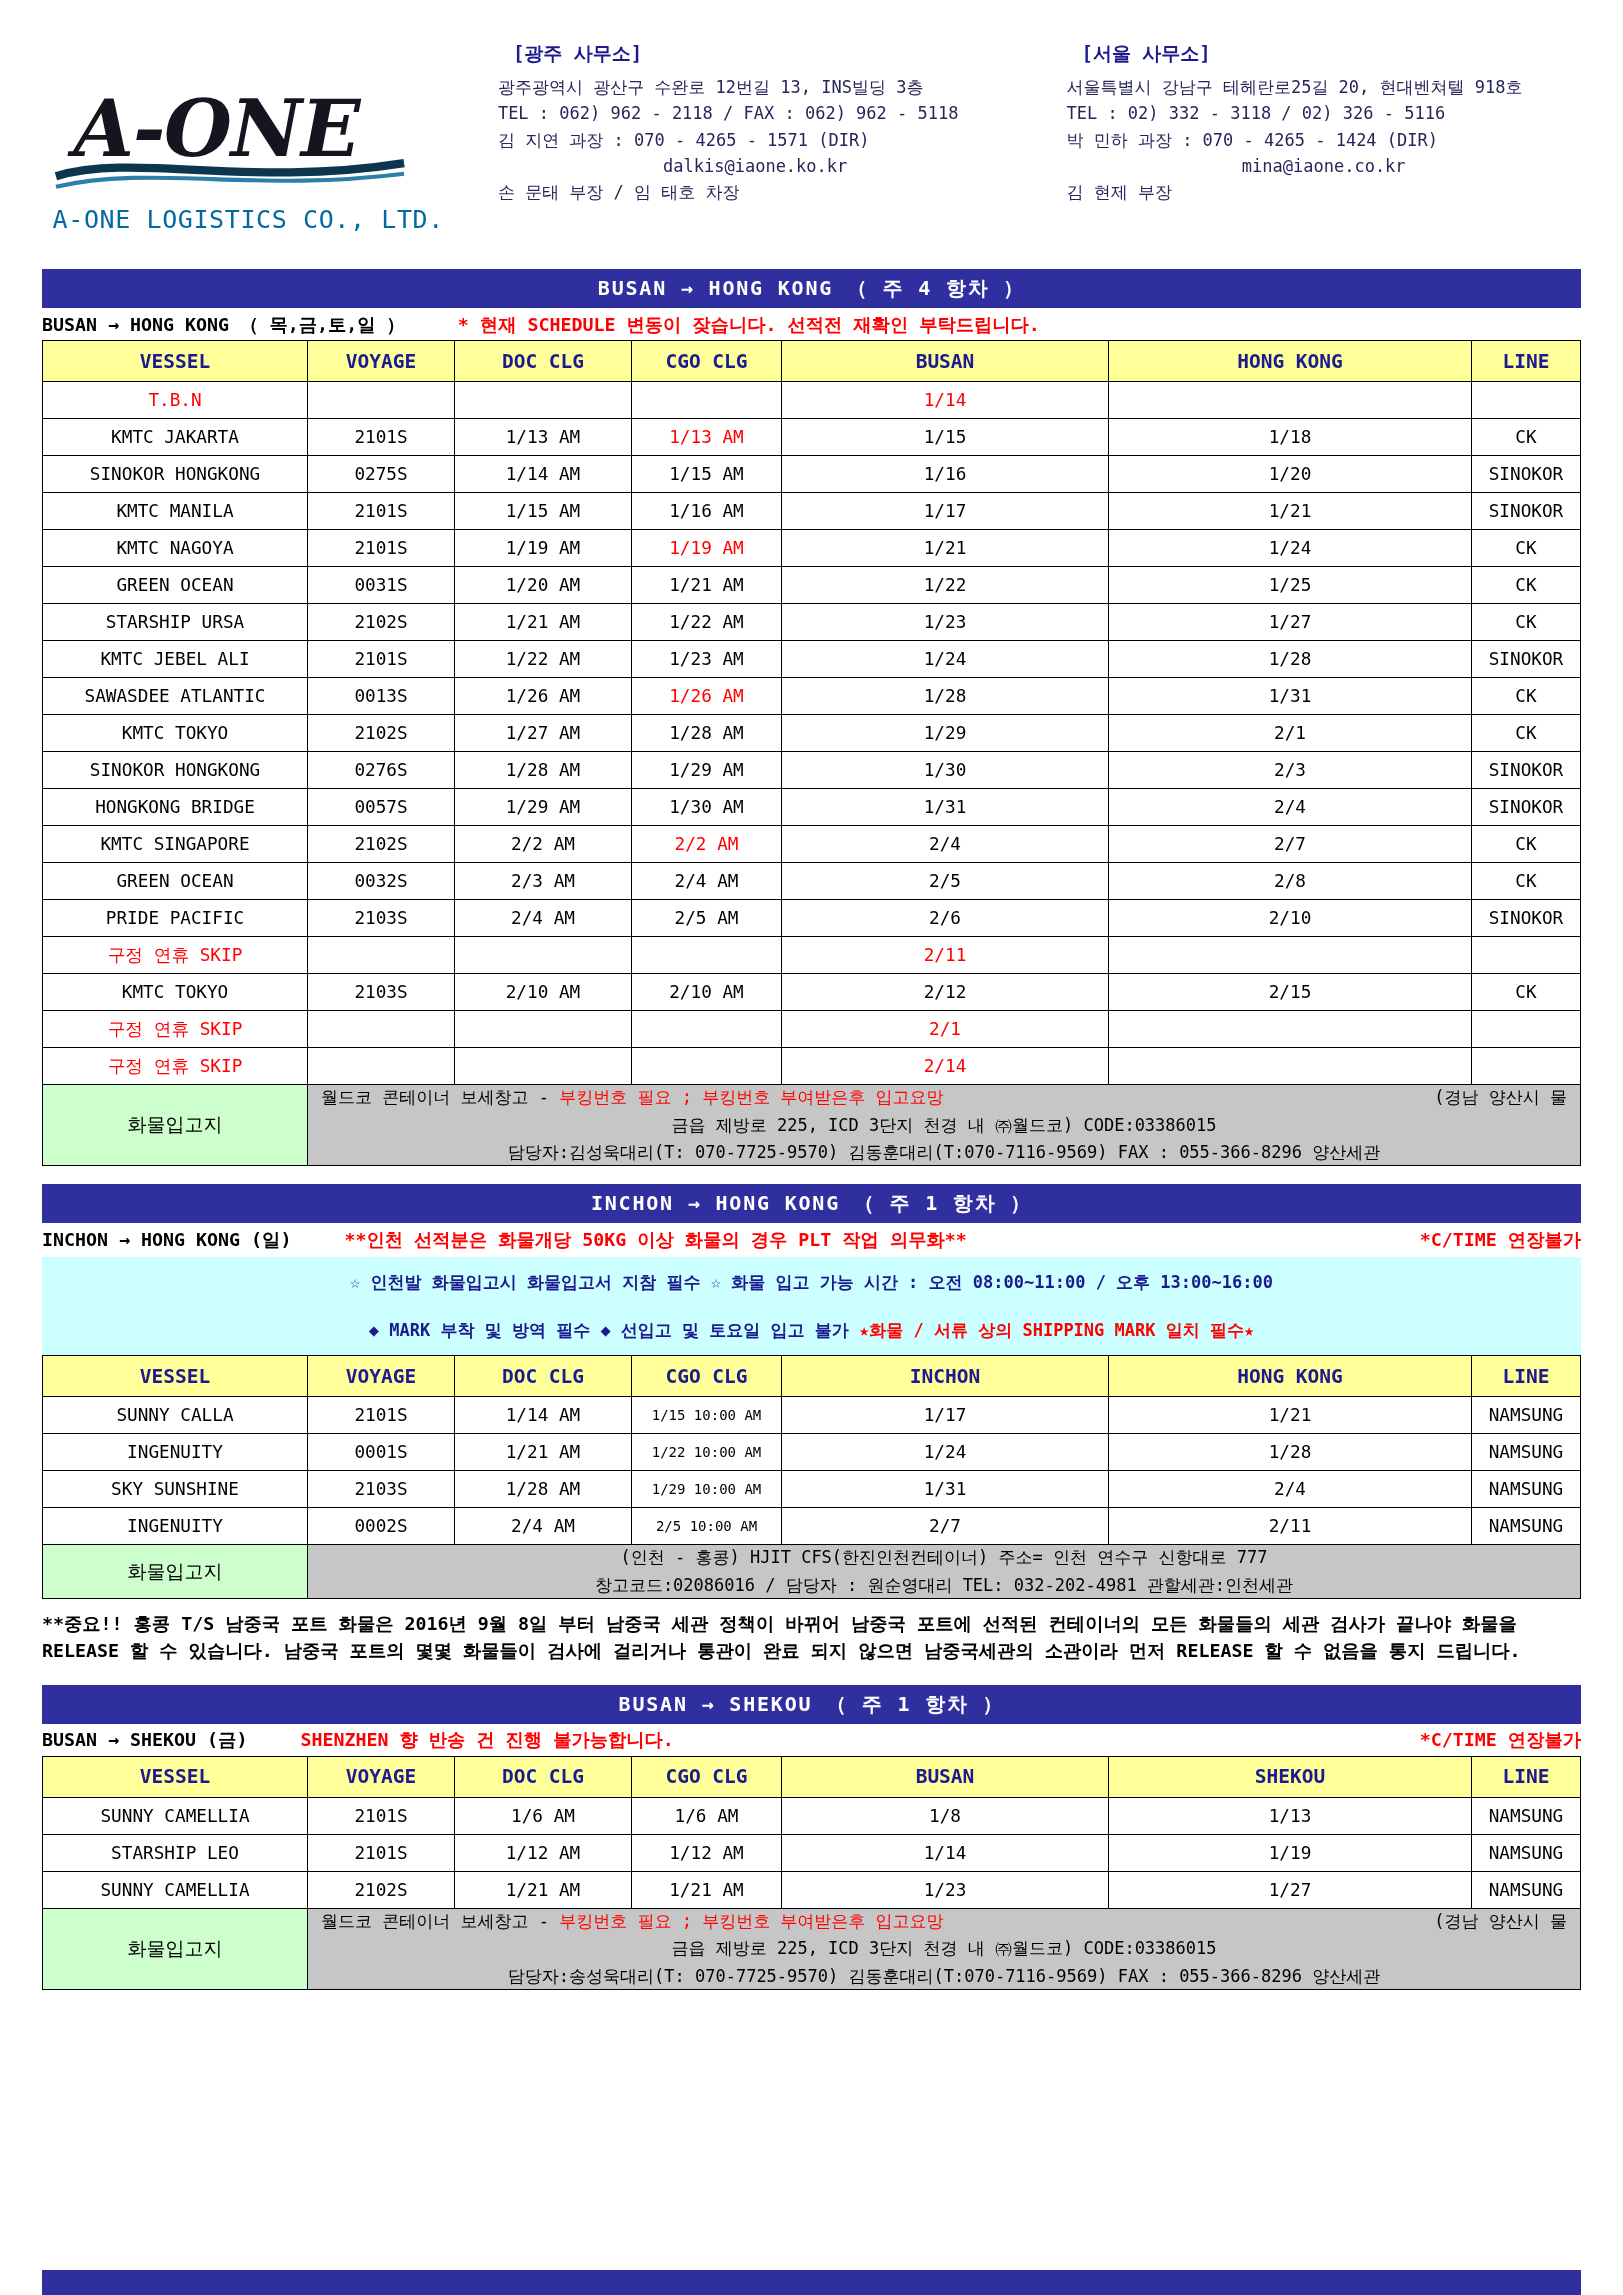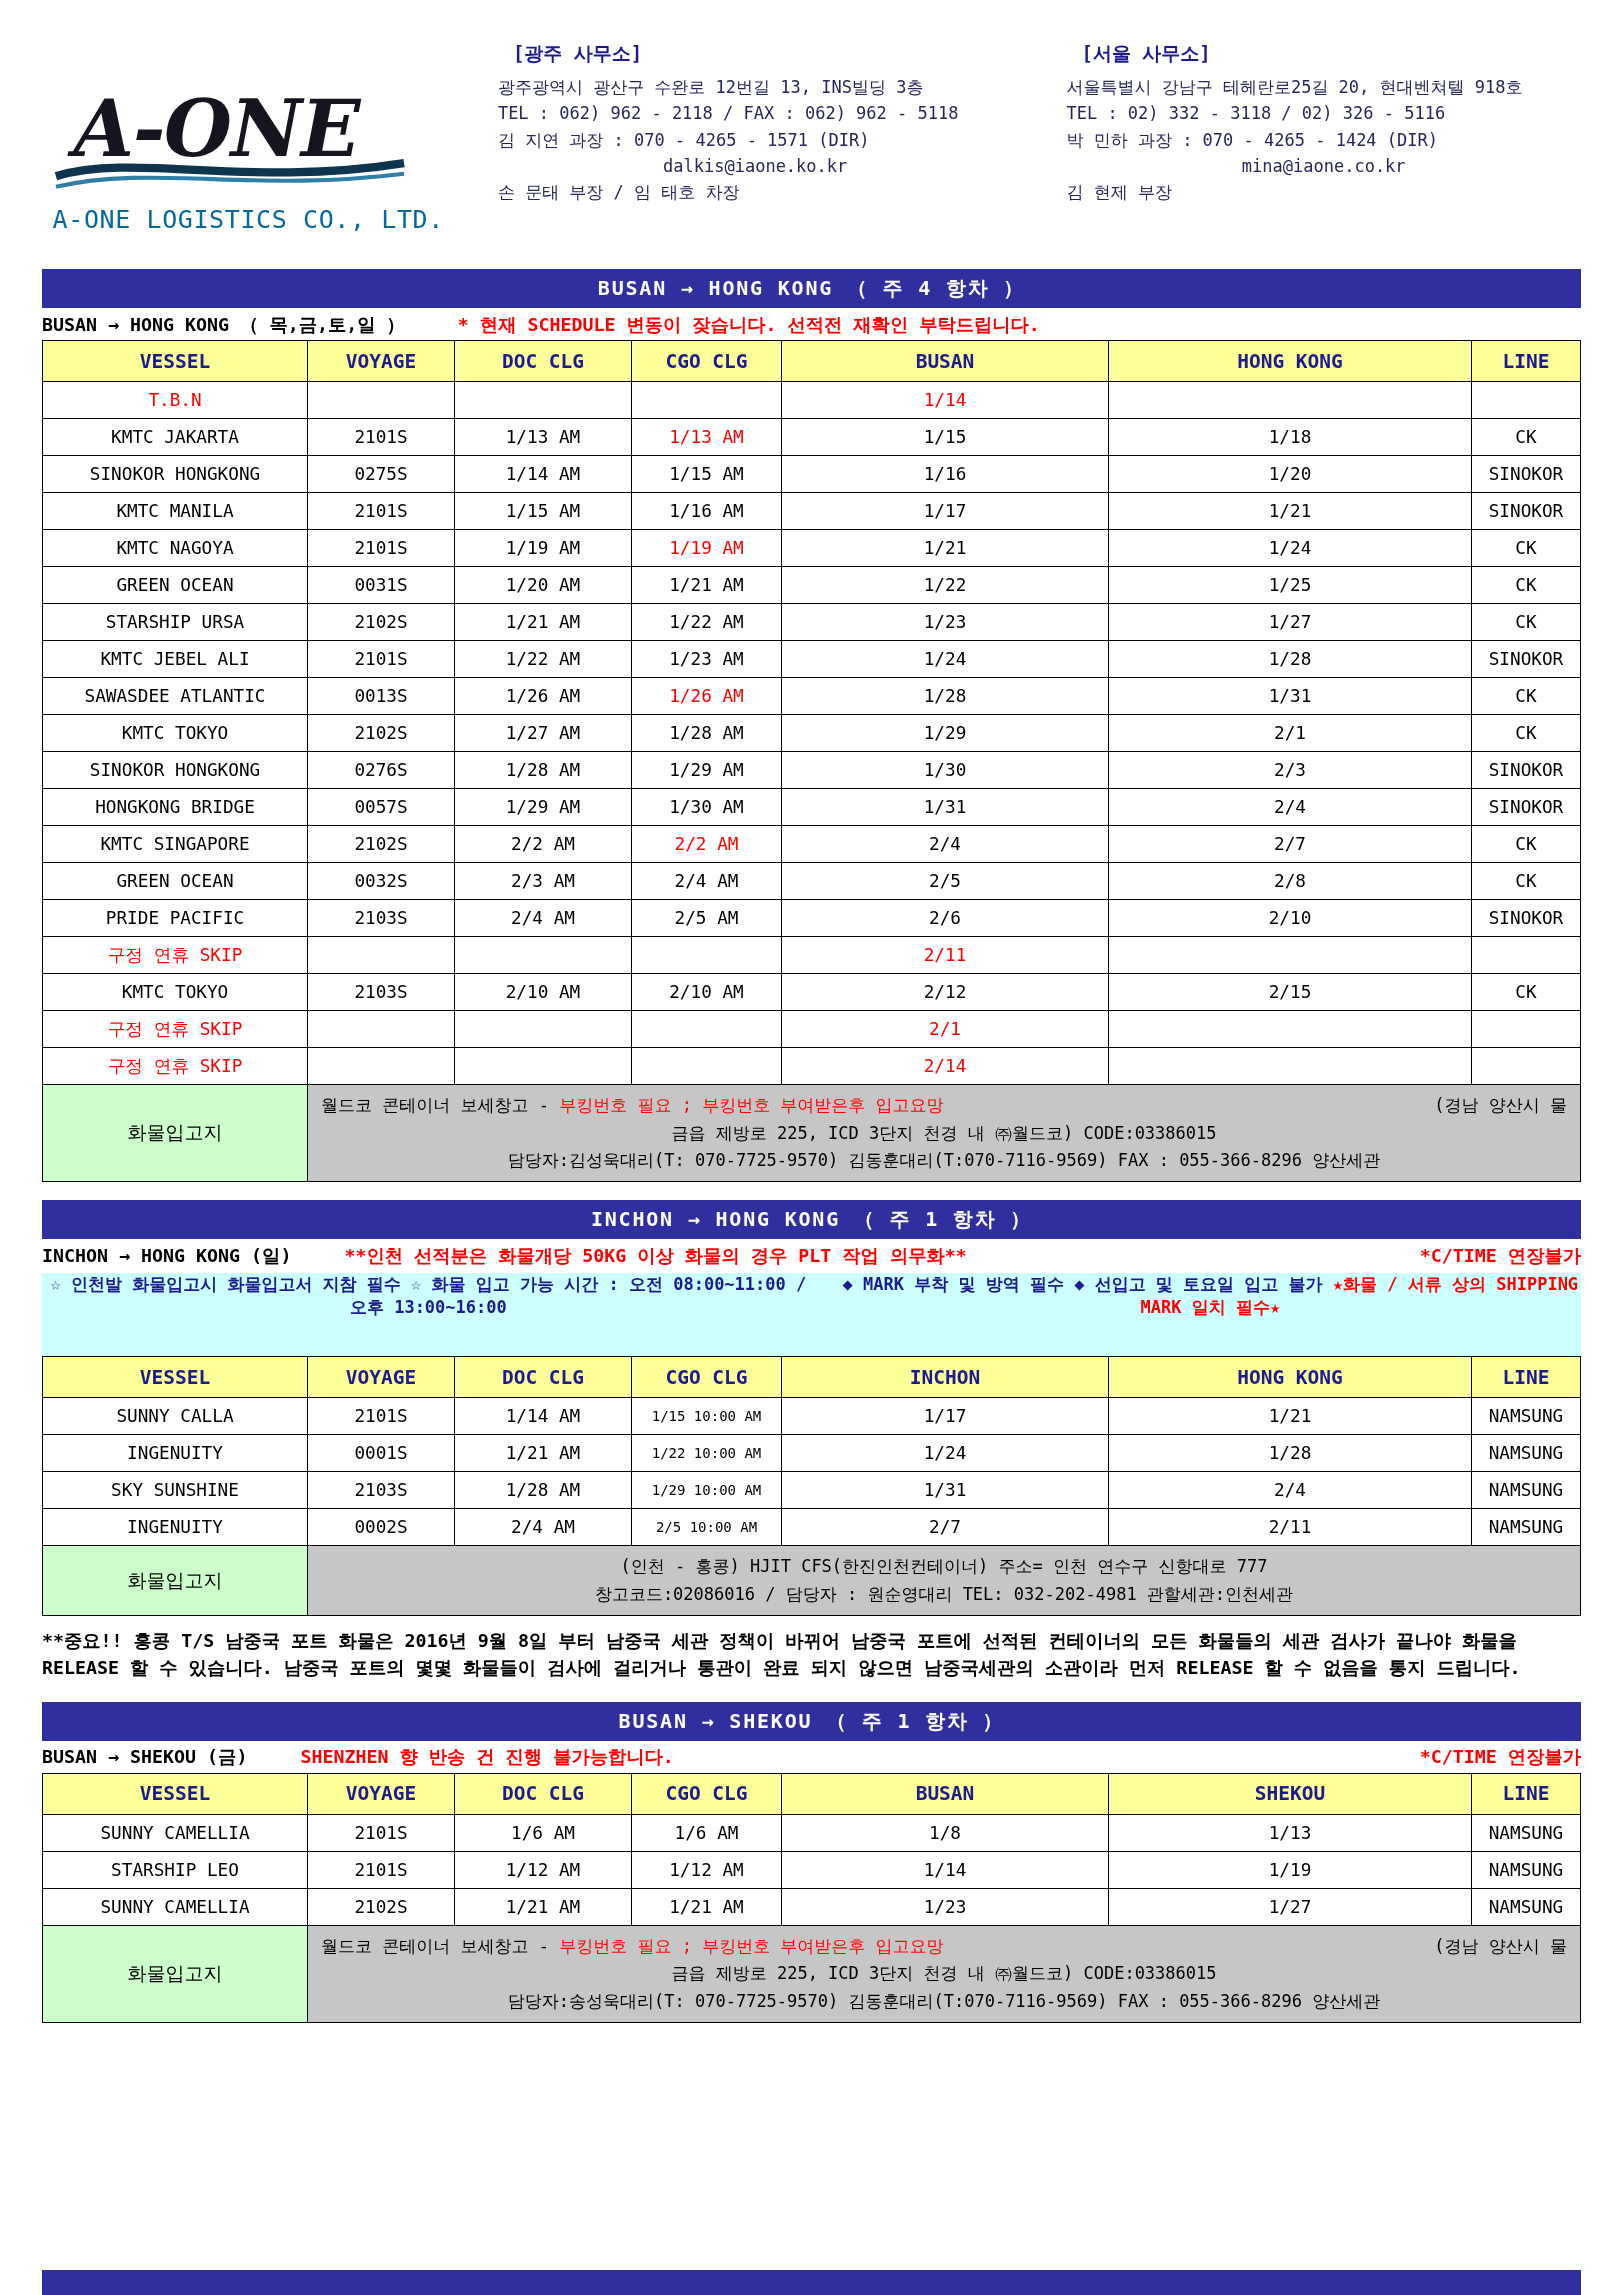--- a/index.html
+++ b/index.html
@@ -51,31 +51,31 @@
   .sched tr.red-row td{ color:var(--red); }
   .sched td.small{ font-size:14px; }
 
   
   .depot{ display:flex; width:1539px; border:1.8px solid #000; border-top:none; }
   .depot-label{
     width:265px; min-height:100%; background:var(--green); border-right:1.2px solid #000;
     display:flex; align-items:center; justify-content:center; font-size:19px;
   }
   .depot-info{
-    flex:1; background:var(--gray); padding:9px 13px; font-size:17px;
+    flex:1; background:var(--gray); padding:1px 13px; font-size:17px;
     display:flex; flex-direction:column; justify-content:center; gap:4.7px;
   }
   .depot-line1{ display:flex; justify-content:space-between; white-space:nowrap; }
   .depot-line.center{ text-align:center; }
   .redtxt{ color:var(--red); }
 
   
   .notice-box{
-    background:var(--cyan); height:83px; margin-top:2.4px;
-    display:flex; flex-direction:row; justify-content:center; gap:25px;
+    background:var(--cyan); height:98px; margin-top:2.4px;
+    display:flex; flex-direction:column; justify-content:center; gap:25px;
     text-align:center; font-weight:bold; font-size:17px; color:var(--navy);
   }
   .ts-notice{ margin-top:10.6px; font-weight:bold; font-size:18.3px; line-height:1.5; }
 
   #sec1{ margin-top:7px; }
   #sec2{ margin-top:17.7px; }
   #sec3{ margin-top:20px; }
   .banner{ margin-bottom:0; }
 
   .bottom-bar{

